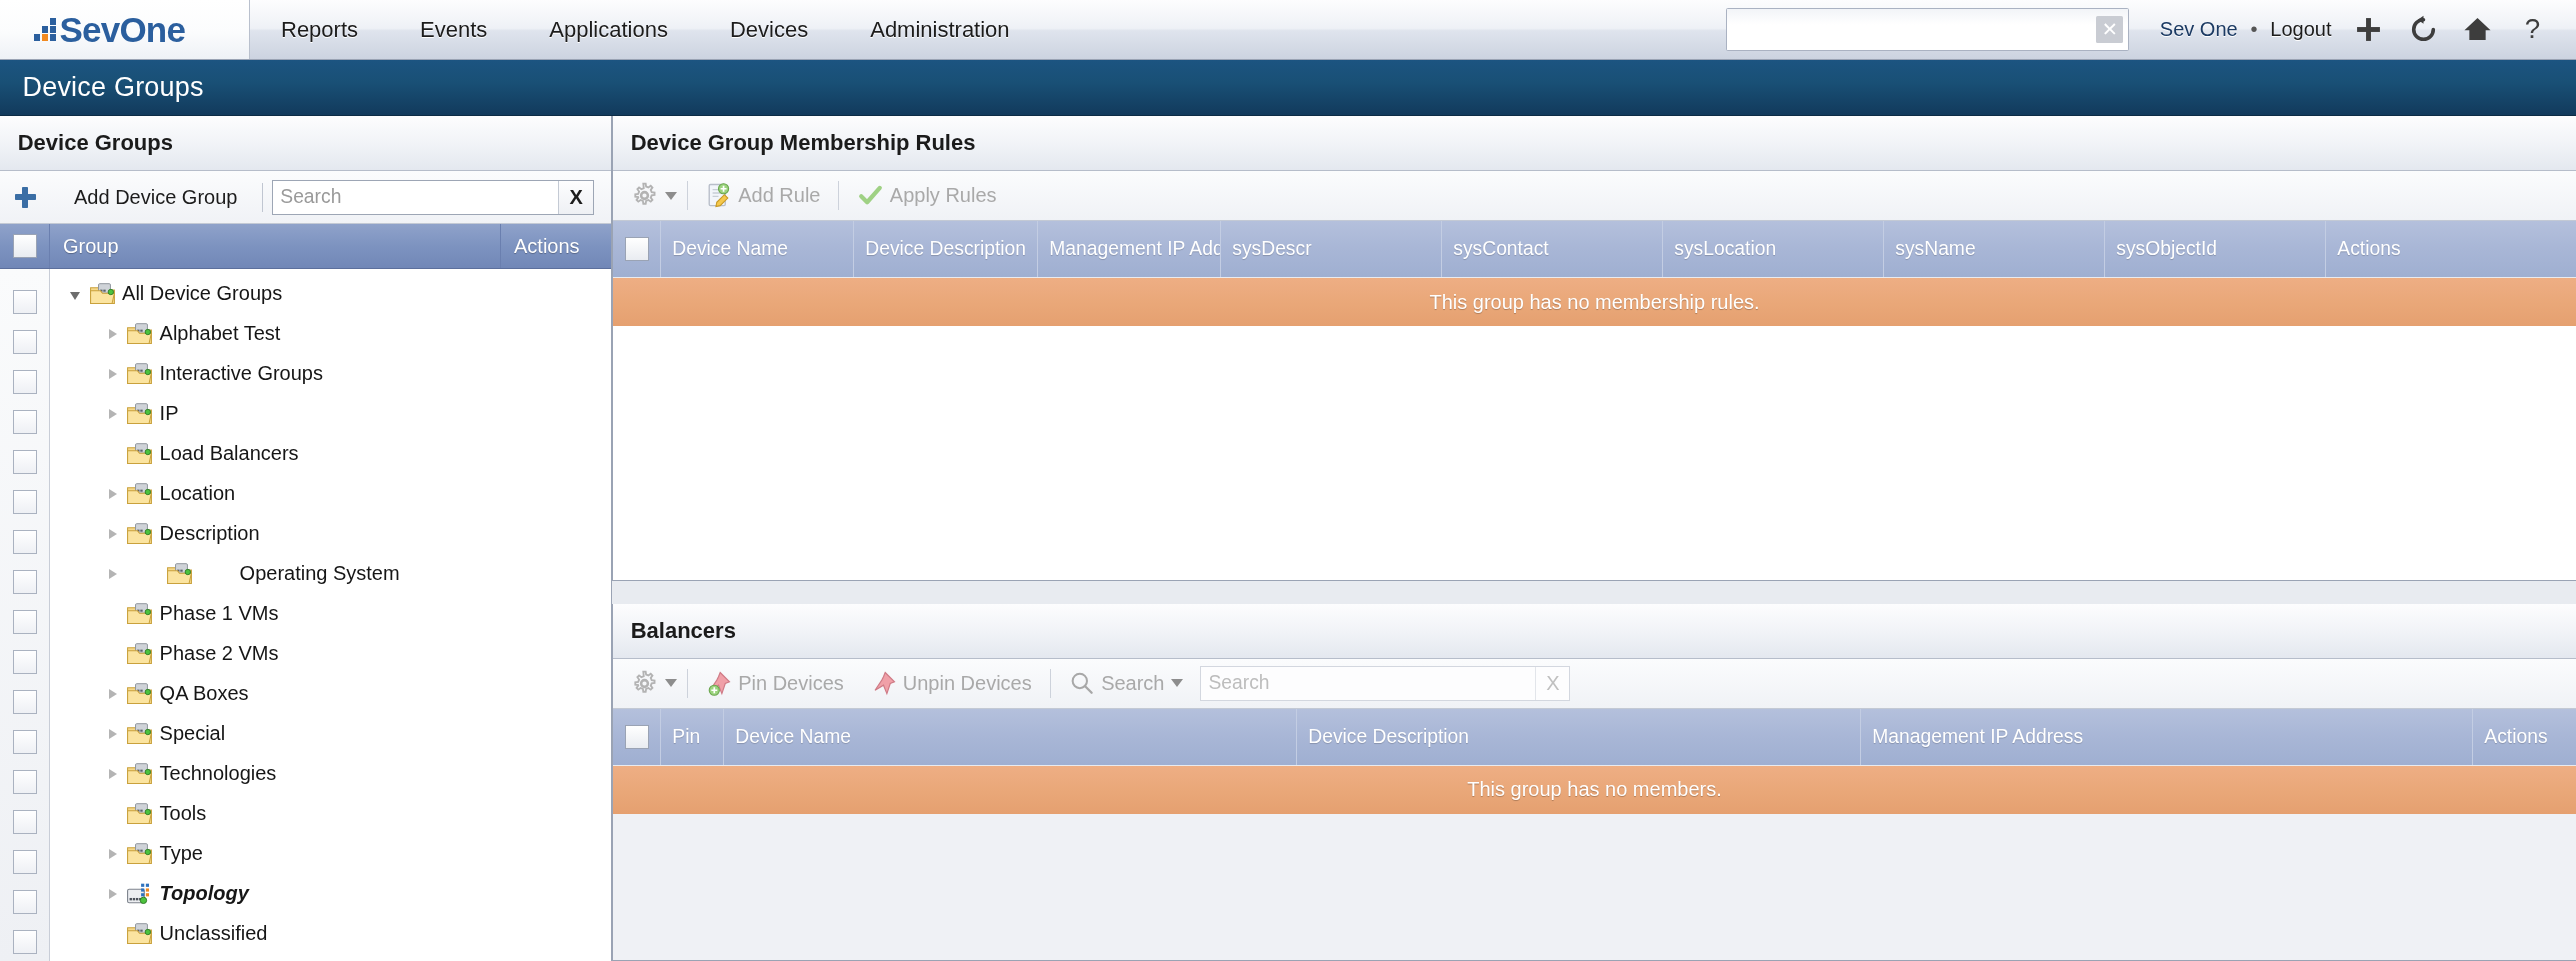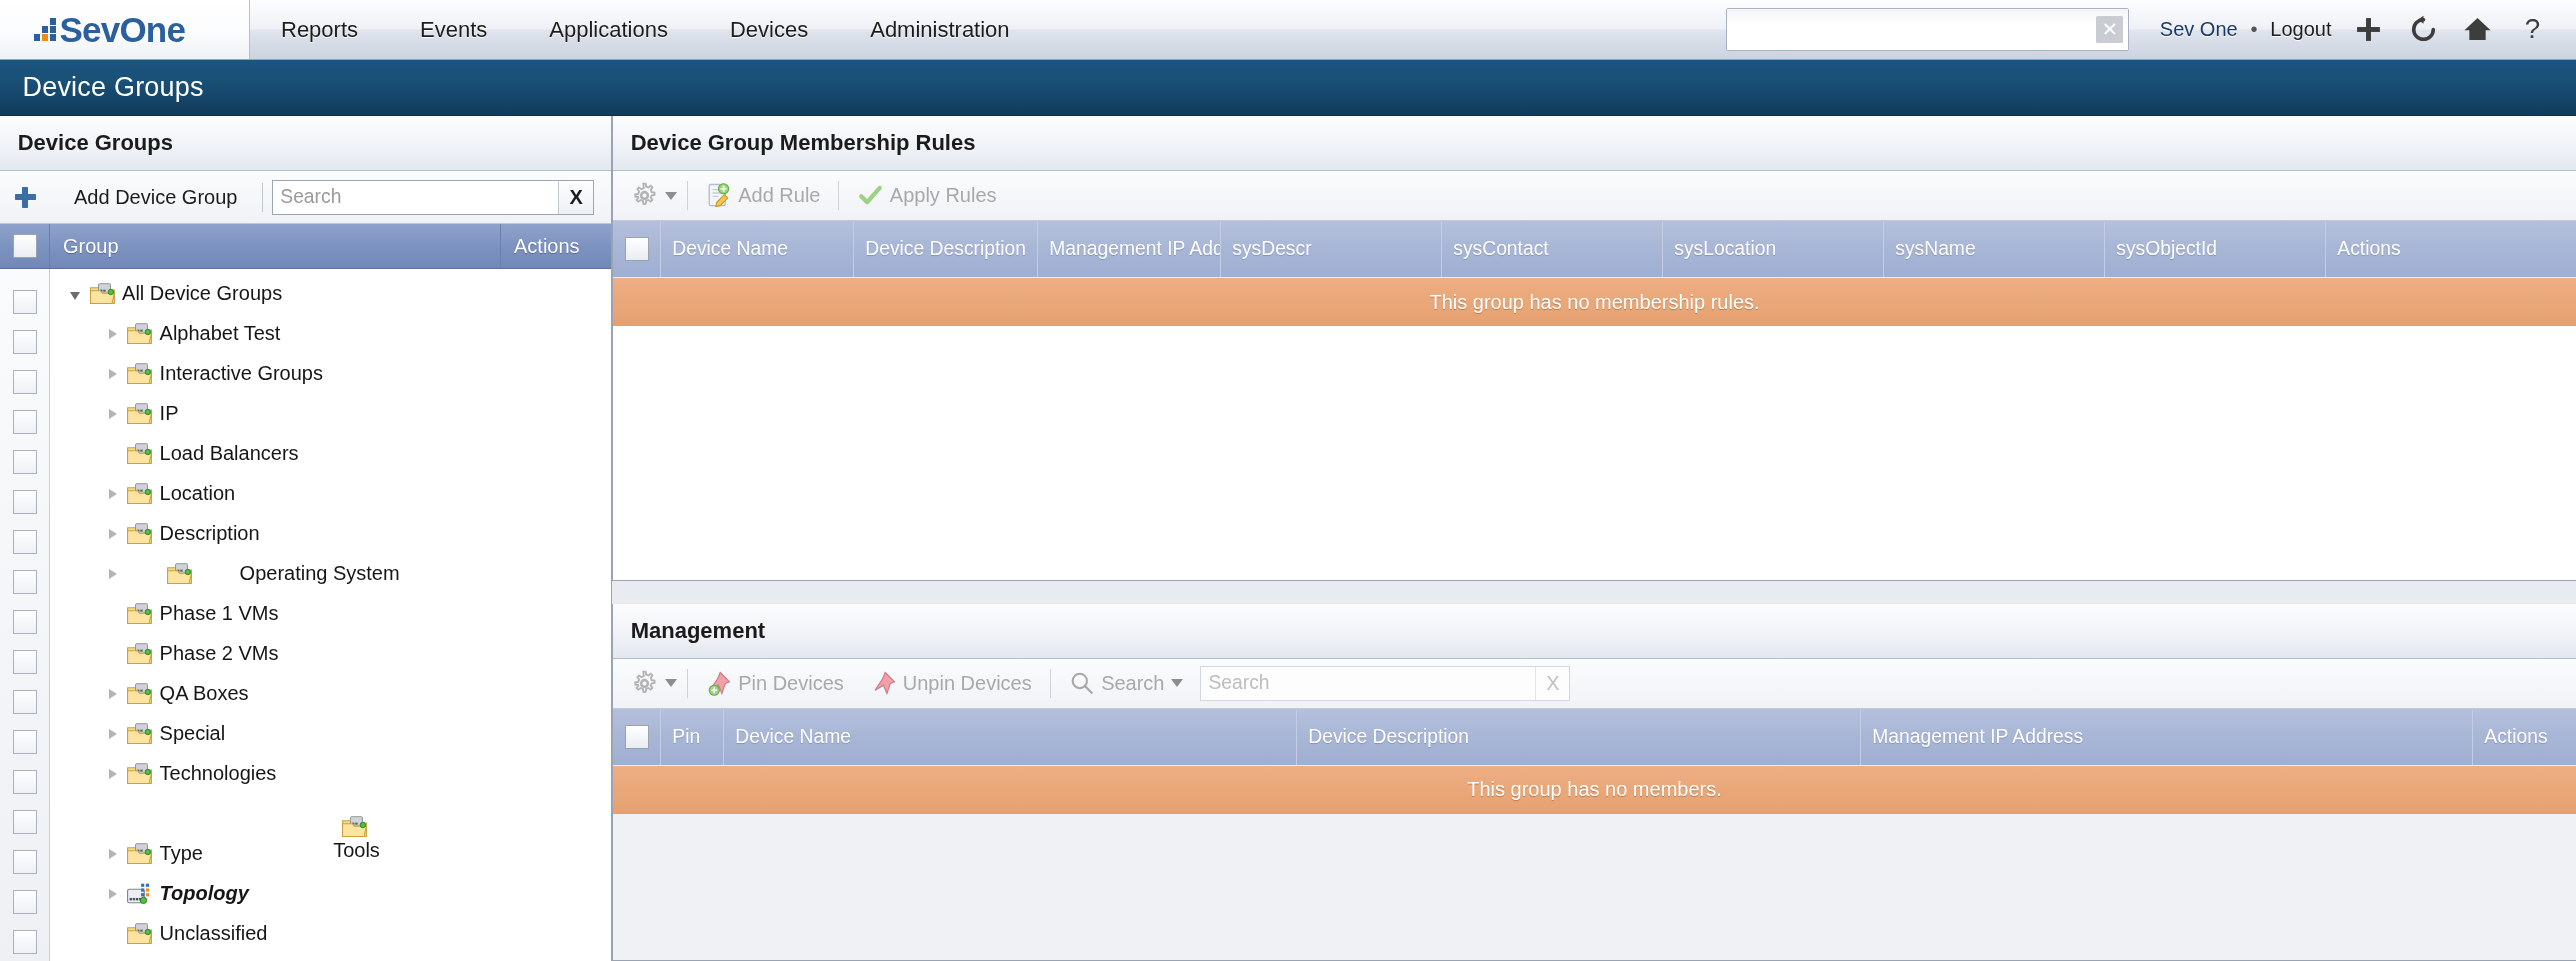--- a/index.html
+++ b/index.html
@@ -546,21 +546,21 @@
                 <path d="M2 7 h11 l2.5 3 H32 v17 H2 Z" fill="#f6d98a" stroke="#c9a13c" stroke-width="1.3"></path>
                 <rect x="12" y="2" width="15" height="12" rx="1.5" fill="#cfd3d8" stroke="#8d939b" stroke-width="1.2"></rect>
                 <rect x="14" y="9.5" width="3" height="2.6" fill="#5a6069"></rect>
                 <rect x="18" y="9.5" width="3" height="2.6" fill="#5a6069"></rect>
                 <path d="M2 11 h12.5 l2.5 3 H32 l-3 13 H2 Z" fill="#fbe4a0" stroke="#c9a13c" stroke-width="1.3"></path>
                 <circle cx="27.5" cy="12.5" r="3.4" fill="#4cc23e" stroke="#2d7a24" stroke-width="1.1"></circle>
               </svg>
             </span>
             <span class="tree-label">Technologies</span>
           </div>
-          <div class="tree-row" style="padding-left: 52px; flex-direction: column;">
+          <div class="tree-row" style="padding-left: 52px;">
             <span class="twisty none"></span>
             <span class="grp-icon">
               <svg width="27" height="24" viewBox="0 0 34 30">
                 <path d="M2 7 h11 l2.5 3 H32 v17 H2 Z" fill="#f6d98a" stroke="#c9a13c" stroke-width="1.3"></path>
                 <rect x="12" y="2" width="15" height="12" rx="1.5" fill="#cfd3d8" stroke="#8d939b" stroke-width="1.2"></rect>
                 <rect x="14" y="9.5" width="3" height="2.6" fill="#5a6069"></rect>
                 <rect x="18" y="9.5" width="3" height="2.6" fill="#5a6069"></rect>
                 <path d="M2 11 h12.5 l2.5 3 H32 l-3 13 H2 Z" fill="#fbe4a0" stroke="#c9a13c" stroke-width="1.3"></path>
                 <circle cx="27.5" cy="12.5" r="3.4" fill="#4cc23e" stroke="#2d7a24" stroke-width="1.1"></circle>
               </svg>
@@ -672,21 +672,21 @@
         </div>
 
       <div class="empty-band">This group has no membership rules.</div>
       <div class="grid-blank"></div>
     </div>
 
     <div id="gap"></div>
 
     <div id="membership-panel" class="rpanel">
       <div class="panel-head">
-        <span class="panel-head-title">Management</span>
+        <span class="panel-head-title">Balancers</span>
       </div>
 
       <div class="rtoolbar">
         <div class="gear-btn">
           <svg class="gear-ico" viewBox="0 0 32 32">
             <path d="M16 10.5a5.5 5.5 0 1 0 0 11 5.5 5.5 0 0 0 0-11zm0 3a2.5 2.5 0 1 1 0 5 2.5 2.5 0 0 1 0-5z" fill="#b3b3b3"></path>
             <path d="M14.6 2h2.8l.5 3.4 2.7 1.1 2.8-2 2 2-2 2.8 1.1 2.7 3.4.5v2.8l-3.4.5-1.1 2.7 2 2.8-2 2-2.8-2-2.7 1.1-.5 3.4h-2.8l-.5-3.4-2.7-1.1-2.8 2-2-2 2-2.8L8.5 17.8 5.1 17.3v-2.8l3.4-.5 1.1-2.7-2-2.8 2-2 2.8 2 2.7-1.1z" fill="none" stroke="#b3b3b3" stroke-width="2.2"></path>
           </svg>
           <span class="caret-d"></span>
         </div>

